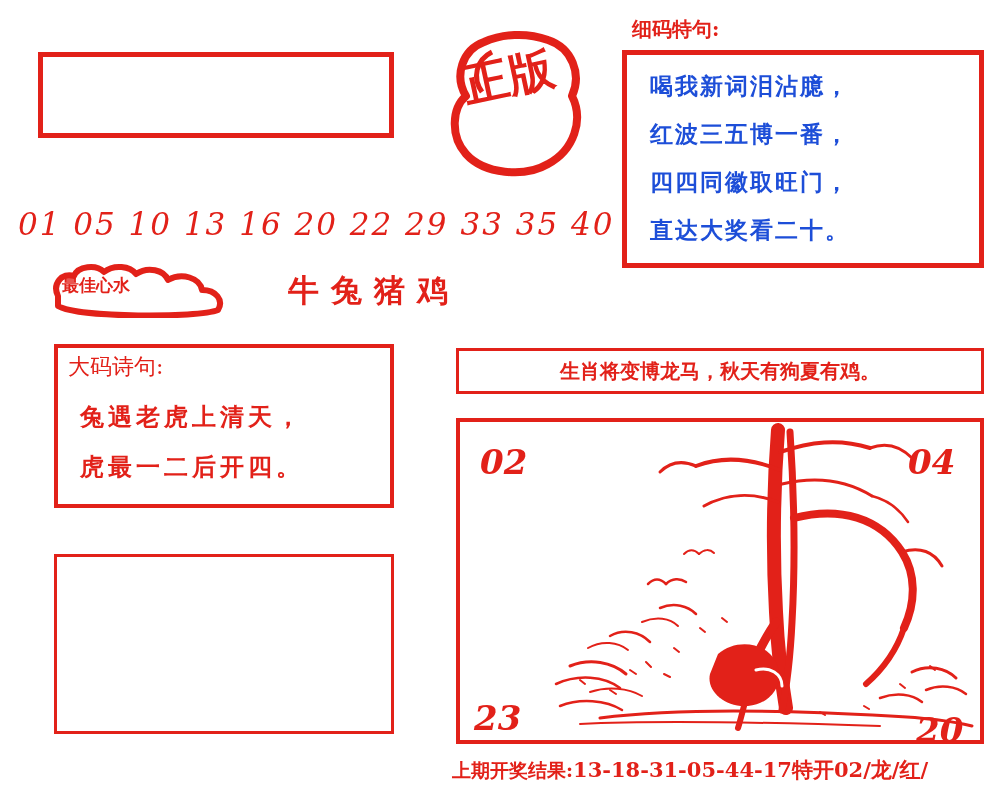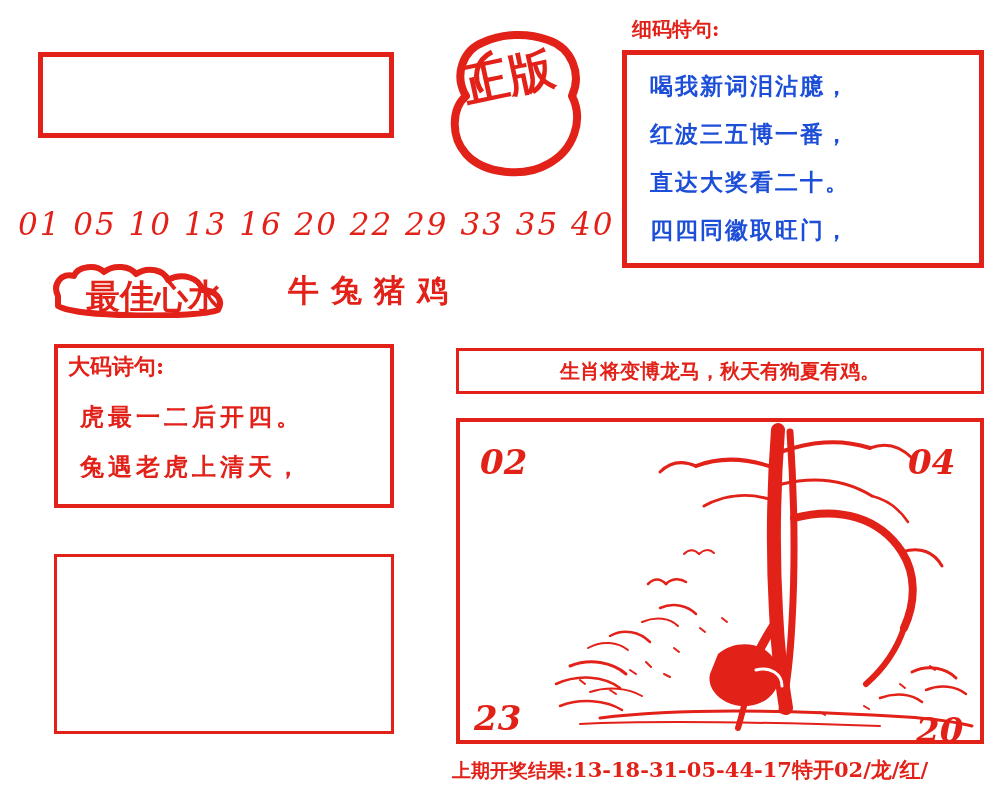--- a/index.html
+++ b/index.html
@@ -91,22 +91,22 @@
   
   #badge-shape {
     position: absolute;
     left: 48px; top: 262px;
     width: 188px; height: 56px;
   }
   #badge-text {
     position: absolute;
     left: 62px; top: 274px;
     width: 160px;
-    text-align: right;
-    font-size: 34px;
+    text-align: left;
+    font-size: 17px;
     font-weight: bold;
     font-family: "DejaVu Serif", serif;
     color: #e22119;
   }
   #zodiac-row {
     position: absolute;
     left: 288px; top: 270px;
     font-size: 31px;
     font-weight: bold;
     letter-spacing: 12px;
@@ -149,21 +149,21 @@
   
   #bigcode-box {
     left: 54px; top: 344px;
     width: 340px; height: 164px;
     border-width: 4px;
   }
   #bigcode-label {
     position: absolute;
     left: 68px; top: 352px;
     font-size: 22px;
-    font-weight: bold;
+    font-weight: normal;
     font-family: "DejaVu Serif", serif;
     color: #e22119;
   }
   #bigcode-lines {
     position: absolute;
     left: 68px; top: 392px;
     width: 320px;
     font-size: 24px;
     font-weight: bold;
     font-family: "DejaVu Serif", serif;
@@ -263,29 +263,29 @@
     </svg>
   </div>
   <div id="badge-text">最佳心水</div>
   <div id="zodiac-row">牛兔猪鸡</div>
 
   <div id="smallcode-label">细码特句:</div>
   <div class="box" id="smallcode-box"></div>
   <div id="smallcode-lines">
     <div class="ln">喝我新词泪沾臆，</div>
     <div class="ln">红波三五博一番，</div>
+    <div class="ln">四四同徽取旺门，</div>
     <div class="ln">直达大奖看二十。</div>
-    <div class="ln">四四同徽取旺门，</div>
   </div>
 
   <div class="box" id="bigcode-box"></div>
   <div id="bigcode-label">大码诗句:</div>
   <div id="bigcode-lines">
+    <div class="ln">兔遇老虎上清天，</div>
     <div class="ln">虎最一二后开四。</div>
-    <div class="ln">兔遇老虎上清天，</div>
   </div>
 
   <div class="box" id="empty-box"></div>
 
   <div class="box" id="zodiac-sentence-box"></div>
   <div id="zodiac-sentence">生肖将变博龙马，秋天有狗夏有鸡。</div>
 
   <div class="box" id="picture-box"></div>
   <div id="picture-art">
     <svg width="520" height="318" viewBox="0 0 520 318">

